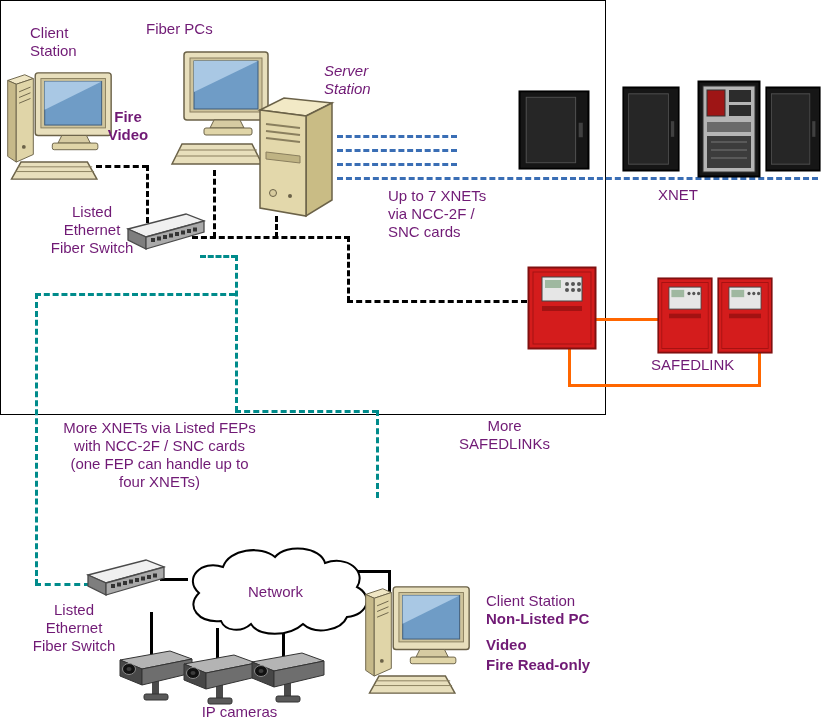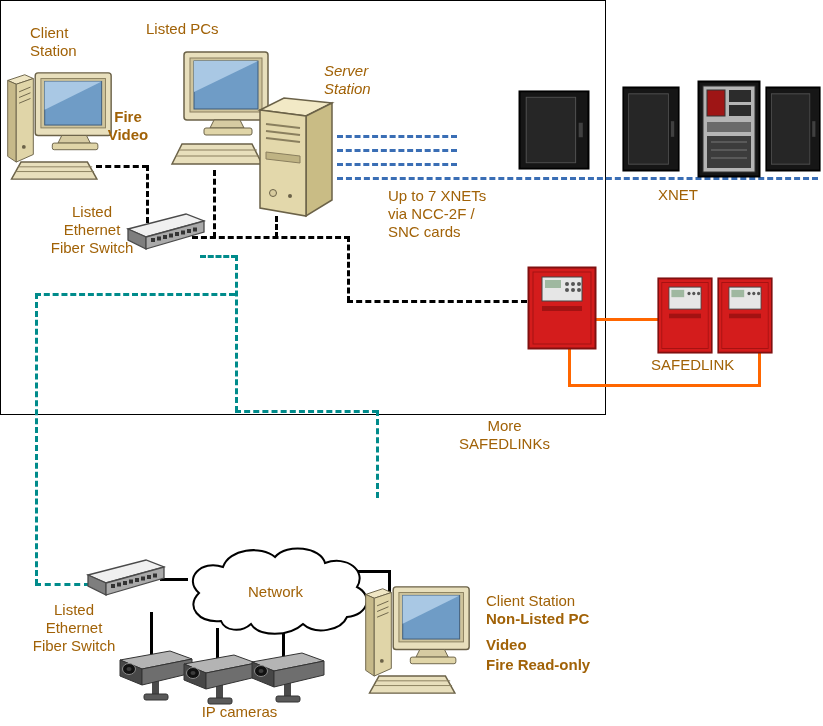--- a/index.html
+++ b/index.html
@@ -1,21 +1,21 @@
 <!DOCTYPE html>
 <html><head>
 <meta charset="utf-8">
 <style>
   html,body{margin:0;padding:0;background:#fff;}
   .stage{position:relative;width:823px;height:726px;background:#fff;overflow:hidden;
          font-family:"Liberation Sans",sans-serif;}
   .frame{position:absolute;left:0;top:0;width:604px;height:413px;border:1px solid #000;z-index:0;}
   .line{position:absolute;z-index:1;}
   .dev{position:absolute;z-index:2;line-height:0;}
-  .lbl{position:absolute;z-index:3;font-size:15px;color:#a16207;white-space:pre-line;line-height:1.2;}
+  .lbl{position:absolute;z-index:3;font-size:15px;color:#701a75;white-space:pre-line;line-height:1.2;}
   .b{font-weight:bold;}
   .ctr{text-align:center;}
 </style>
 </head>
 <body>
 
 <div class="stage">
 
   <div class="frame"></div>
 
@@ -265,33 +265,37 @@
       <polygon points="63,74 89,74 93,82 59,82" fill="#d6cba2" stroke="#6b6248"></polygon>
       <rect x="53" y="82" width="48" height="7" rx="2" fill="#e0d5a8" stroke="#6b6248"></rect>
       <polygon points="20,102 90,102 100,120 10,120" fill="#e8dfbc" stroke="#6b6248" stroke-width="1.5"></polygon>
       <line x1="17" y1="107" x2="95" y2="107" stroke="#8a7f5e"></line>
       <line x1="14" y1="112" x2="97" y2="112" stroke="#8a7f5e"></line>
     </svg>
   </div>
 
   <div class="lbl" style="left:30px;top:24px;">Client
 Station</div>
-  <div class="lbl" style="left:146px;top:20px;">Listed PCs</div>
+  <div class="lbl" style="left:146px;top:20px;">Fiber PCs</div>
   <div class="lbl b ctr" style="left:100px;top:76px;width:56px;margin-top:32px;">Fire
 Video</div>
   <div class="lbl" style="left:324px;top:62px;font-style:italic;">Server
 Station</div>
   <div class="lbl ctr" style="left:44px;top:203px;width:96px;">Listed
 Ethernet
 Fiber Switch</div>
   <div class="lbl" style="left:388px;top:187px;">Up to 7 XNETs
 via NCC-2F /
 SNC cards</div>
   <div class="lbl" style="left:658px;top:186px;">XNET</div>
   <div class="lbl" style="left:608px;top:356px;margin-left:43px;">SAFEDLINK</div>
+  <div class="lbl ctr" style="left:42px;top:419px;width:235px;">More XNETs via Listed FEPs
+with NCC-2F / SNC cards
+(one FEP can handle up to
+four XNETs)</div>
   <div class="lbl ctr" style="left:452px;top:417px;width:105px;text-align:center;">More
 SAFEDLINKs</div>
   <div class="lbl ctr" style="left:233px;top:583px;width:85px;z-index:3;">Network</div>
   <div class="lbl ctr" style="left:26px;top:601px;width:96px;">Listed
 Ethernet
 Fiber Switch</div>
   <div class="lbl ctr" style="left:182px;top:703px;width:115px;">IP cameras</div>
   <div class="lbl" style="left:486px;top:592px;">Client Station</div>
   <div class="lbl b" style="left:486px;top:610px;">Non-Listed PC</div>
   <div class="lbl b" style="left:486px;top:636px;">Video</div>

